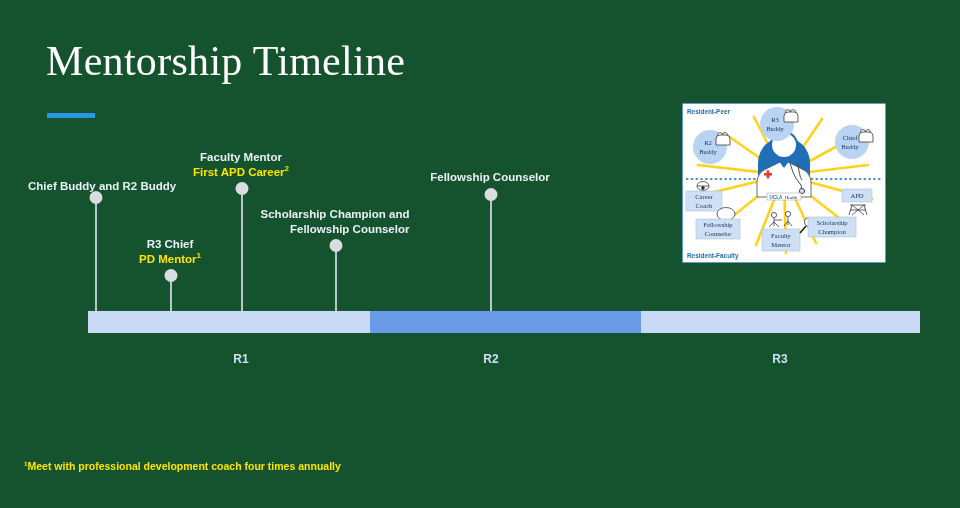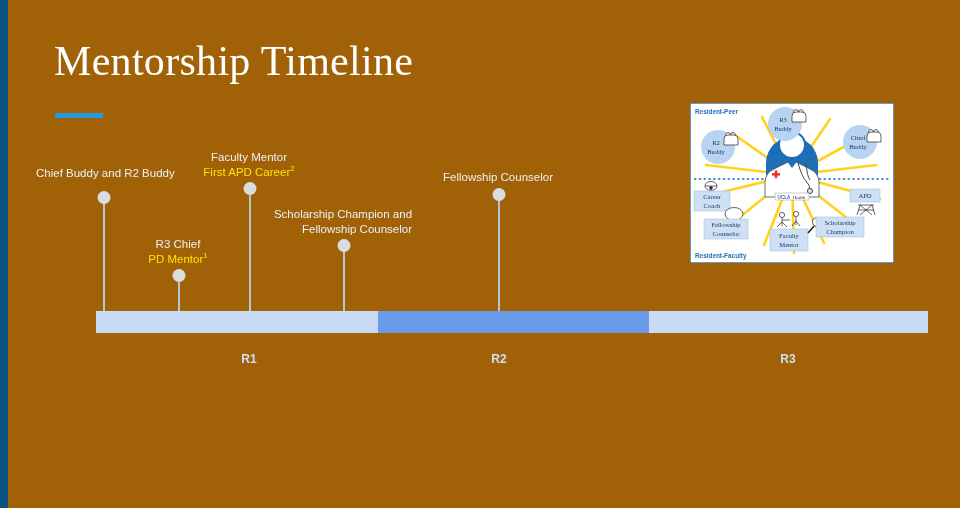--- a/index.html
+++ b/index.html
@@ -2,21 +2,21 @@
 <html><head>
 <meta charset="utf-8">
 <style>
   html,body{margin:0;padding:0;}
   body{
     width:960px;height:508px;overflow:hidden;
     background:#0a5481;
     font-family:"Liberation Sans", sans-serif;
     position:relative;
   }
-  .slide{position:absolute;inset:0;background:#a16207;margin-left:8px;}
+  .slide{position:absolute;inset:0;background:#14532d;}
 
   
   .title{
     position:absolute;left:46px;top:38px;
     font-family:"Liberation Serif", serif;
     font-size:42px;font-weight:400;color:#ffffff;
     letter-spacing:.3px;line-height:1.1;
   }
   .title-rule{
     position:absolute;left:47px;top:113px;
@@ -45,21 +45,21 @@
     position:absolute;left:50%;transform:translateX(-50%);
     width:2px;background:#b9c6d2;bottom:0;top:7px;
   }
   .marker .dot{
     position:absolute;left:50%;top:0;transform:translateX(-50%);
     width:13px;height:13px;border-radius:50%;
     background:#d9dde1;
   }
   .mlabel{
     position:absolute;
-    font-size:11.5px;font-weight:400;color:#eaf1f8;
+    font-size:11.5px;font-weight:700;color:#eaf1f8;
     line-height:1.28;white-space:nowrap;
   }
   .mlabel .hl{color:#ffe401;display:block;}
   .mlabel.ctr{text-align:center;transform:translateX(-50%);}
   sup{font-size:8px;vertical-align:super;line-height:0;}
 
   
   .footnotes{
     position:absolute;left:24px;top:459px;
     font-size:10.5px;font-weight:700;color:#ffe401;line-height:1.5;
@@ -80,21 +80,21 @@
   .zone-fac{left:5px;bottom:4px;}
 </style>
 </head>
 <body>
 
 <div class="slide">
 
   <div class="title">Mentorship Timeline</div>
   <div class="title-rule"></div>
 
-  <div class="mlabel" style="left:28px;top:166px;">
+  <div class="mlabel" style="left:28px;top:179px;">
     <span>Chief Buddy and R2 Buddy</span>
   </div>
   <div class="marker" style="left:89px;top:191px;width:13px;height:122px;">
     <div class="stem"></div>
     <div class="dot"></div>
   </div>
 
   <div class="mlabel ctr" style="left:170px;top:237px;">
     <span>R3 Chief</span>
     <span class="hl"><span>PD Mentor</span><sup>1</sup></span>
@@ -134,20 +134,21 @@
     <div class="seg r1"></div>
     <div class="seg r2"></div>
     <div class="seg r3"></div>
   </div>
 
   <div class="yr y1">R1</div>
   <div class="yr y2">R2</div>
   <div class="yr y3">R3</div>
 
   <div class="footnotes">
+    <div>¹Meet with professional development coach four times annually</div>
   </div>
 
   <div class="panel">
     <svg width="204" height="160" viewBox="0 0 204 160">
       <defs>
         <style>
           .ray{stroke:#ffd21e;stroke-width:2.6;stroke-linecap:round;}
           .nodebox{fill:#cfe0f5;stroke:#9bb8dd;stroke-width:.5;}
           .nodetxt{font-family:"Liberation Serif",serif;font-size:6.6px;fill:#14395f;text-anchor:middle;}
           .circnode{fill:#b9d3f2;}

